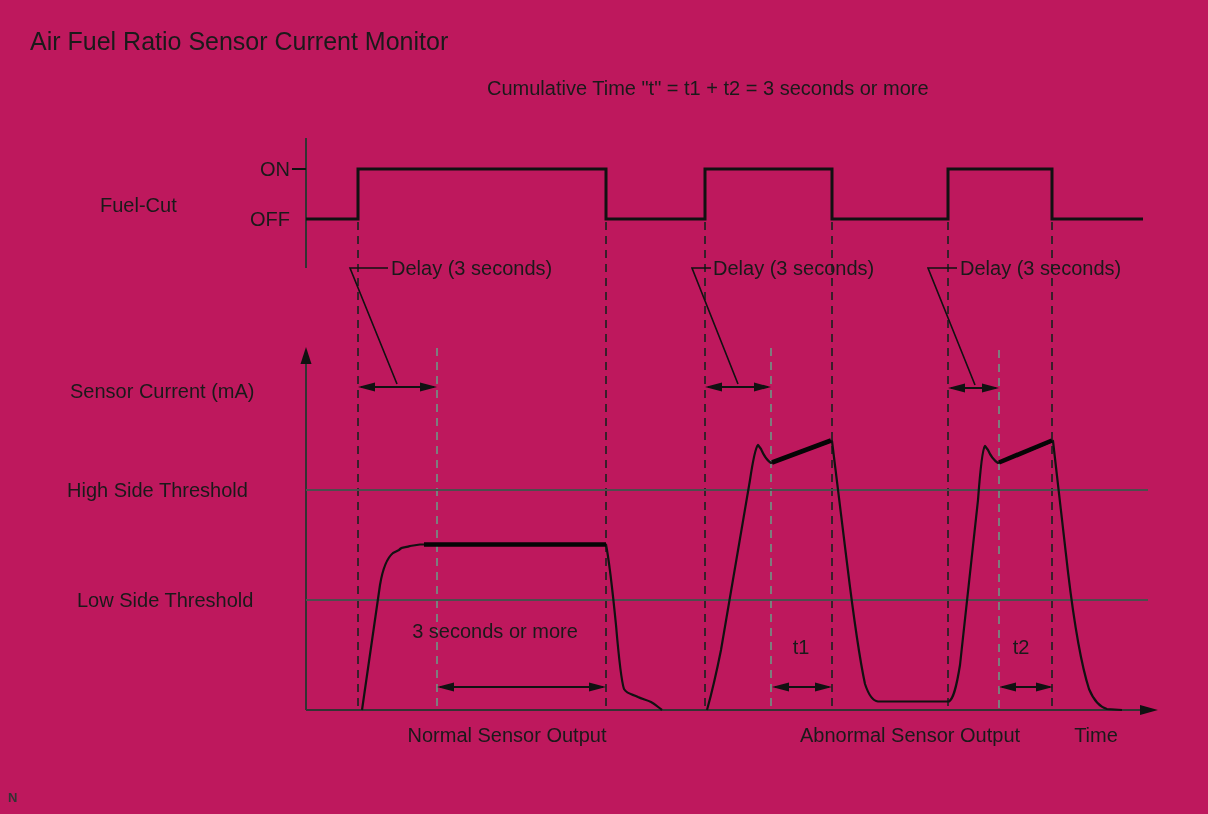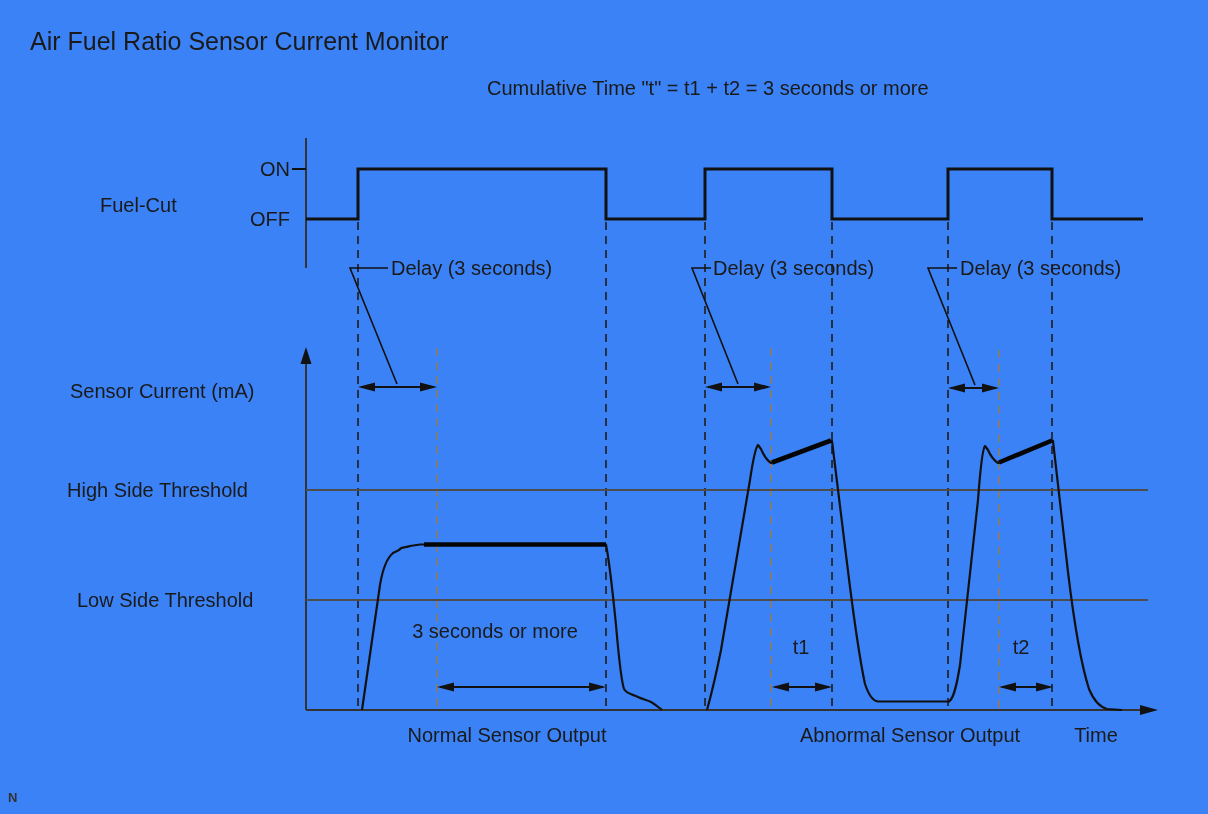--- a/index.html
+++ b/index.html
@@ -4,21 +4,21 @@
 <style>
   html, body {
     margin: 0;
     padding: 0;
     background: #ffffff;
   }
   .canvas {
     position: relative;
     width: 1208px;
     height: 814px;
-    background: #3b82f6;
+    background: #be185d;
     overflow: hidden;
   }
   svg text {
     font-family: "Liberation Sans", sans-serif;
     fill: #1a1a1a;
   }
   .t-title  { font-size: 25px; }
   .t-label  { font-size: 20px; }
   .t-note   { font-size: 13px; font-weight: 600; fill: #333333; }
   .wave        { fill: none; stroke: #111111; stroke-width: 3;   stroke-linejoin: miter; }

